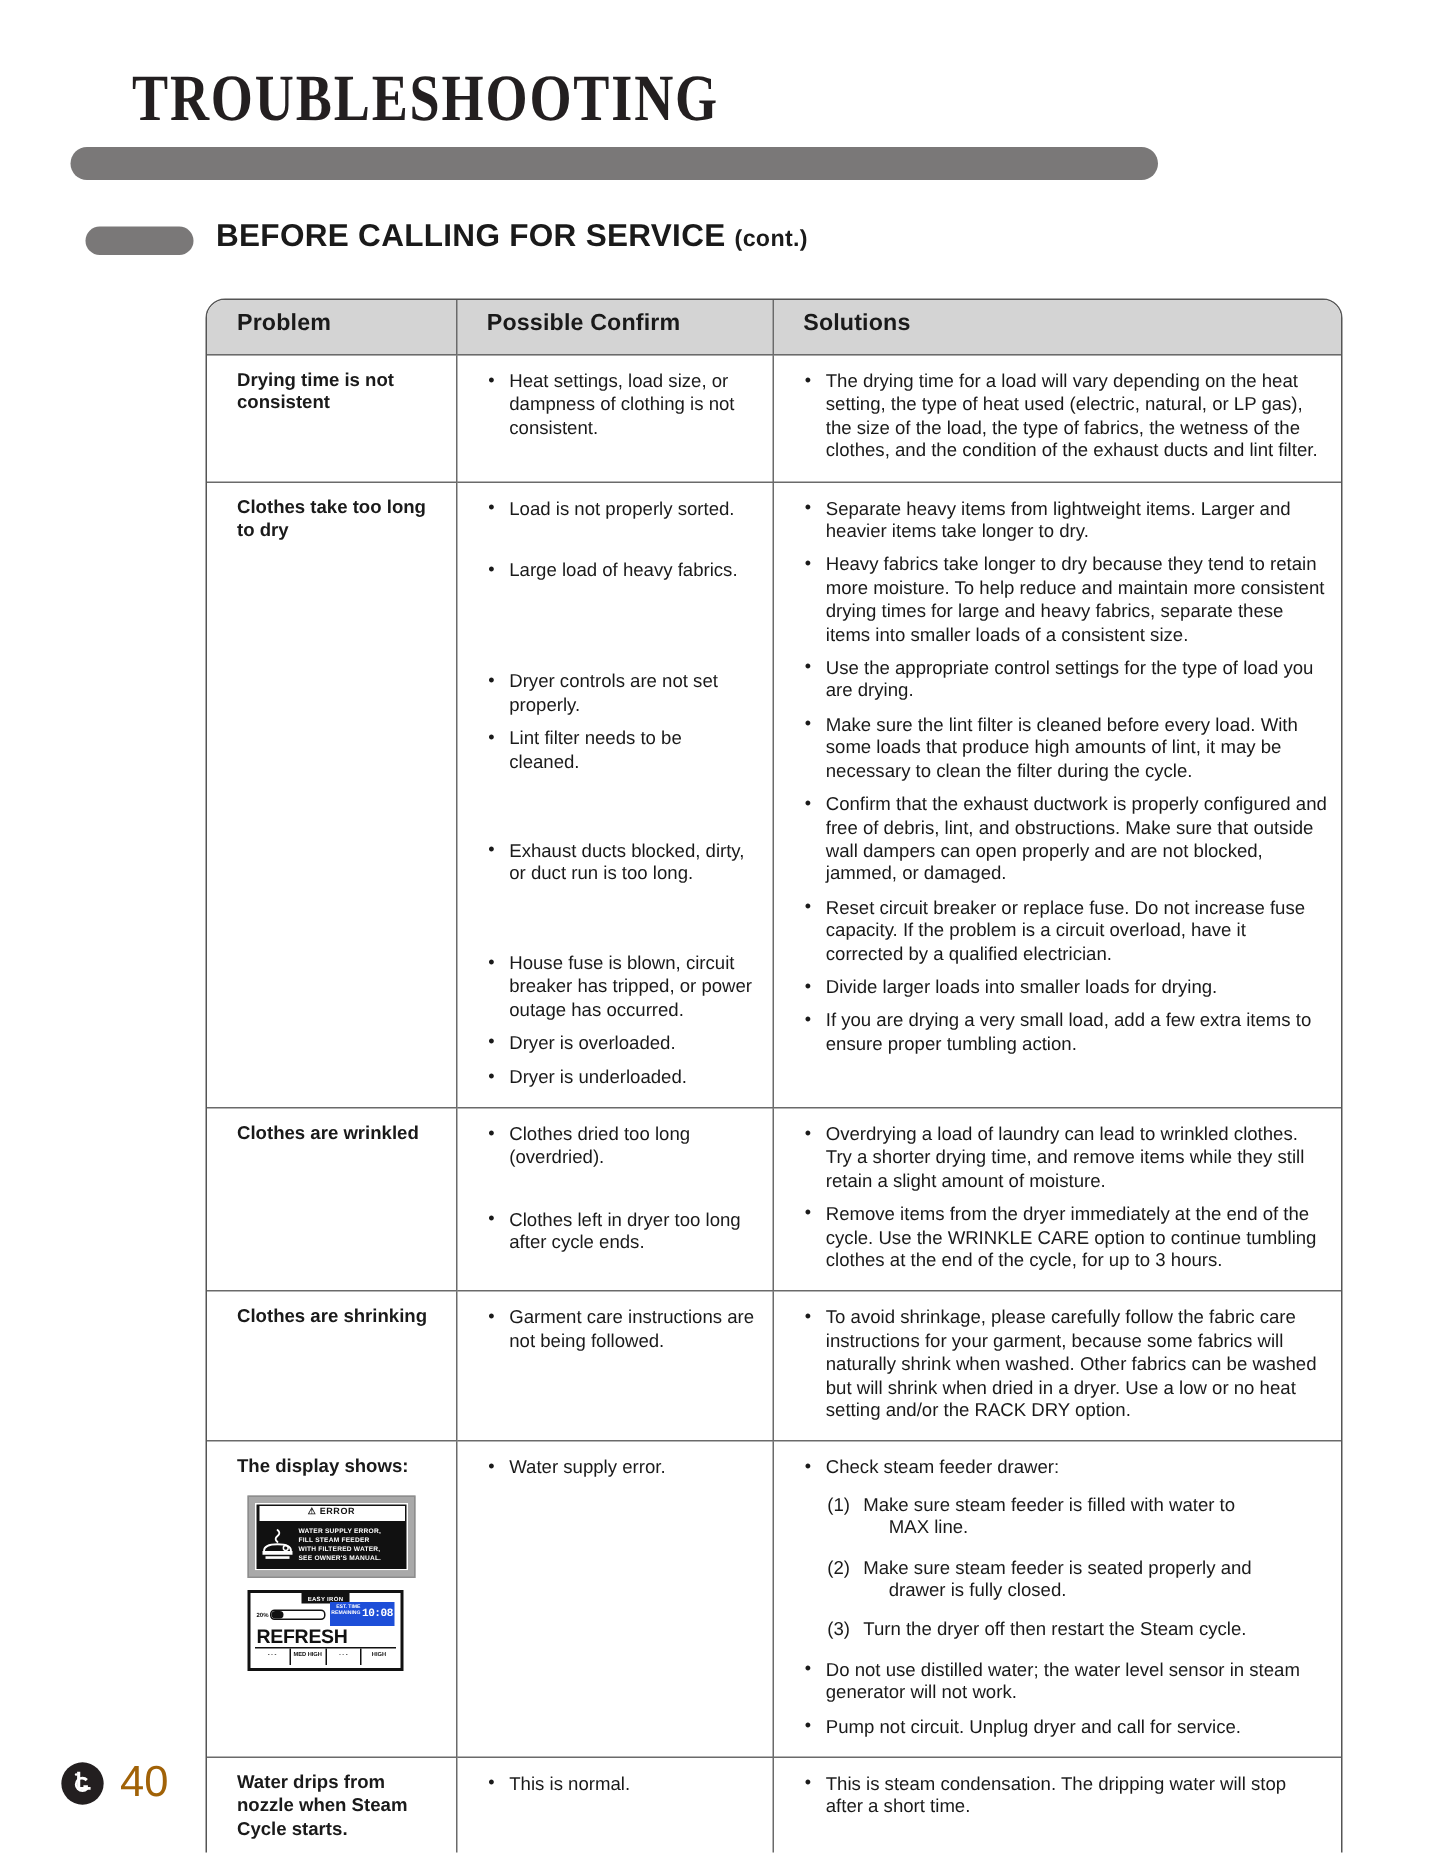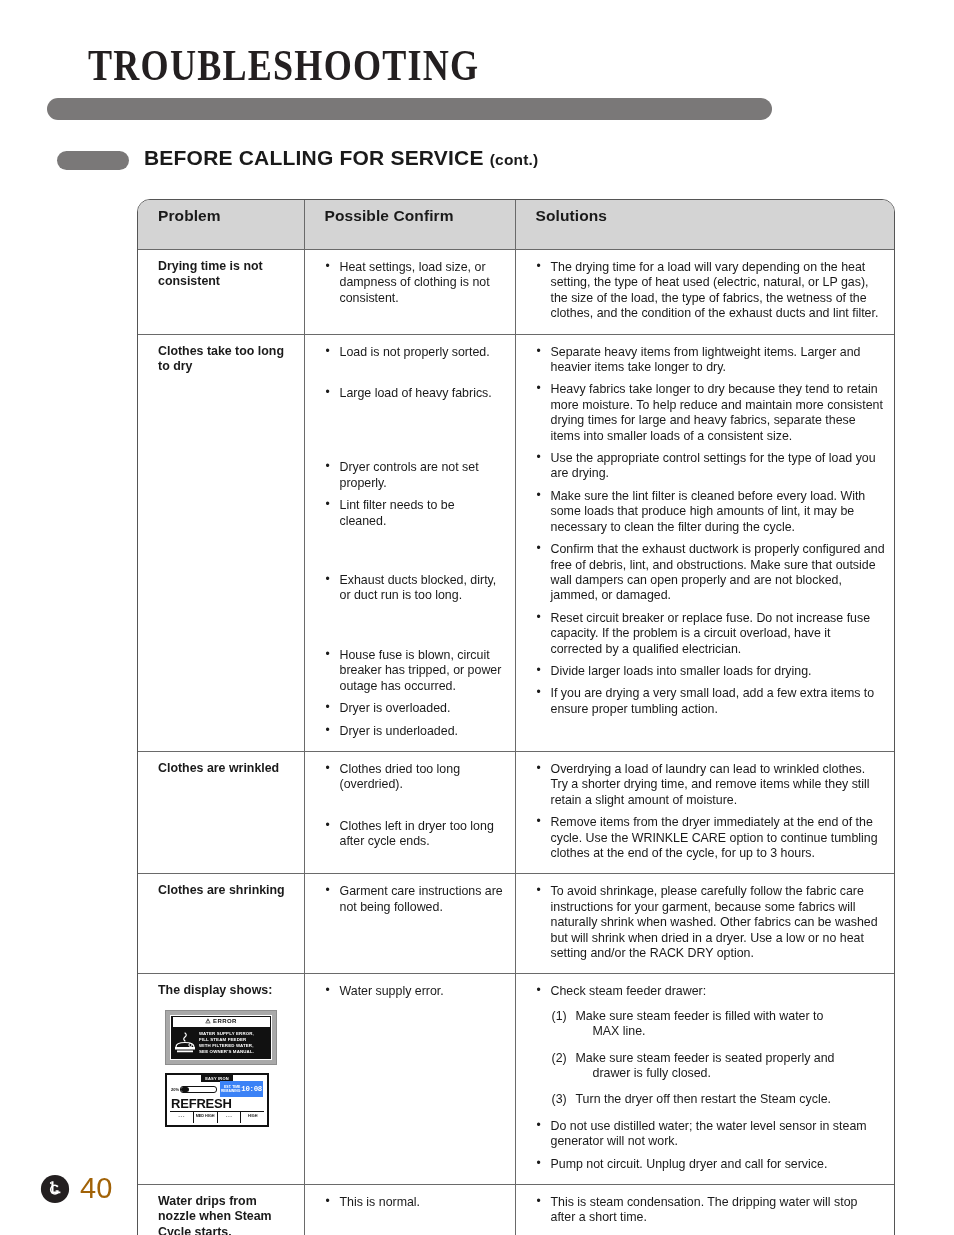--- a/index.html
+++ b/index.html
@@ -86,21 +86,21 @@
   }
   table.tt col.c1 { width: 166px; }
   table.tt col.c2 { width: 211px; }
   table.tt col.c3 { width: 381px; }
 
   table.tt th {
     background: #d4d4d4;
     font-size: 15.5px;
     font-weight: bold;
     text-align: left;
-    padding: 7px 0 24px 20px;
+    padding: 7px 0 11px 20px;
     border-right: 1.1px solid #6a6a6a;
     border-bottom: 1.1px solid #6a6a6a;
     color: #1a1a1a;
     letter-spacing: 0.1px;
   }
   table.tt th:last-child { border-right: none; margin-top: 40px; }
 
   table.tt td {
     vertical-align: top;
     border-right: 1.1px solid #6a6a6a;
@@ -267,22 +267,22 @@
   .rf-bar::after {
     content: "";
     position: absolute;
     left: 0; top: 0; bottom: 0;
     width: 22%;
     background: #111;
     border-radius: 3px;
   }
   .rf-timebox {
     display: flex;
-    align-items: center;
-    background: #3b82f6;
+    align-items: flex-start;
+    background: #1d4ed8;
     padding: 0.5px 1px;
   }
   .rf-timelbl {
     color: #fff;
     font-size: 3.4px;
     font-weight: bold;
     line-height: 4.2px;
     margin-right: 1px;
     text-align: right;
   }

